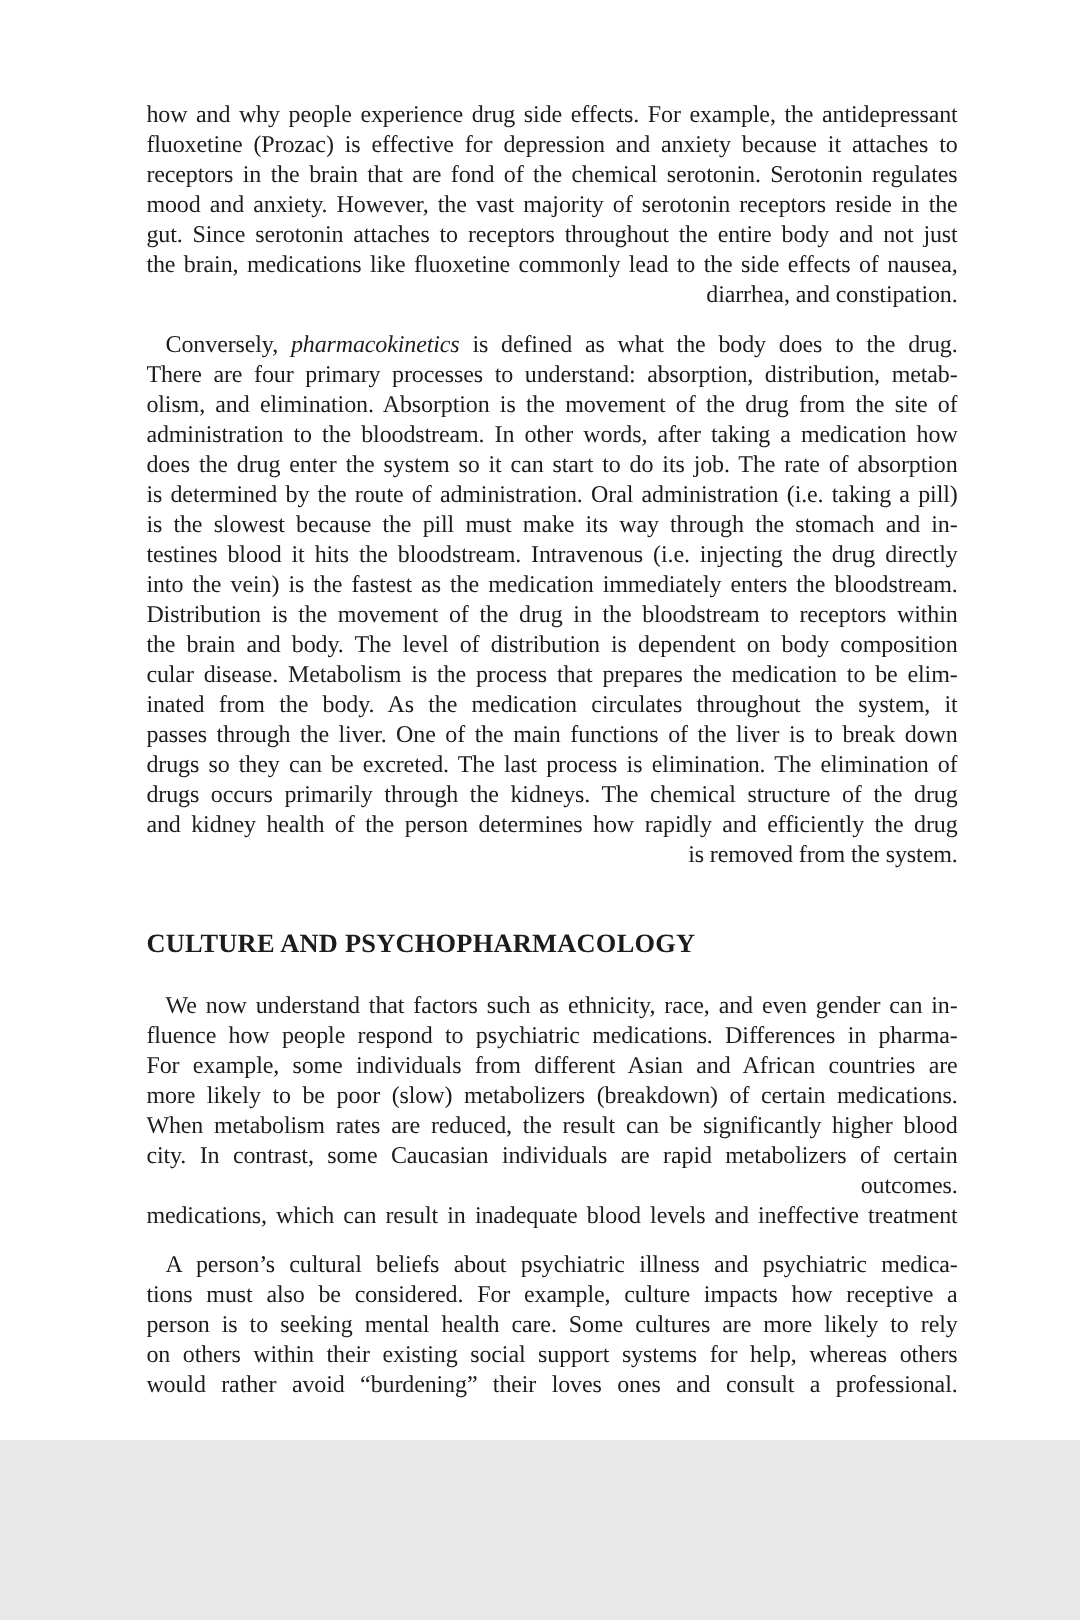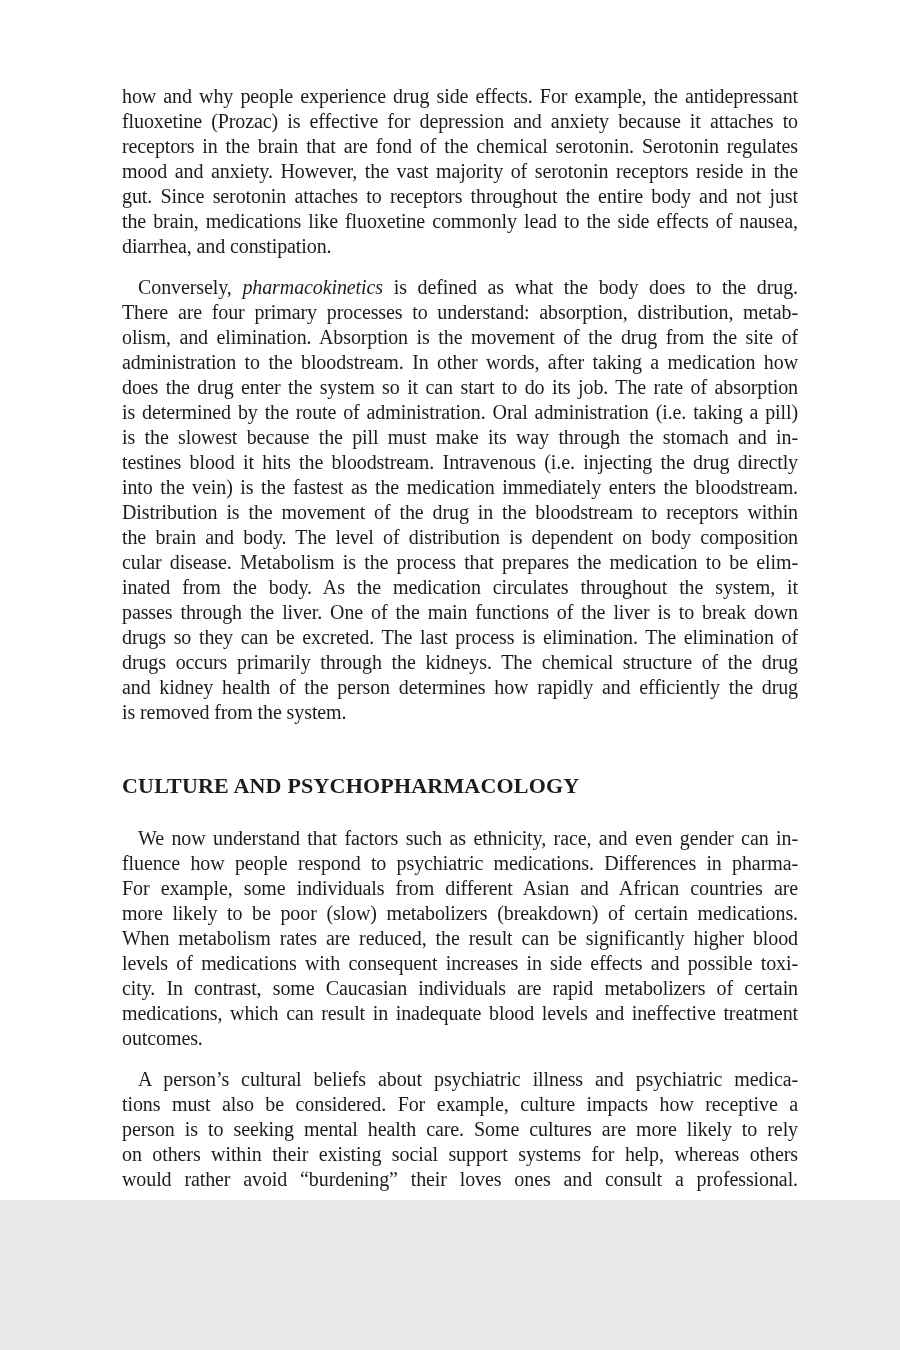--- a/index.html
+++ b/index.html
@@ -36,21 +36,21 @@
     white-space: normal;
   }
   
   .line::after {
     content: "";
     display: inline-block;
     width: 100%;
     height: 0;
   }
   .line.lastline {
-    text-align: left;
+    text-align: right;
   }
   .line.lastline::after {
     content: none;
   }
   .line.indent {
     text-indent: 16px;
     margin-top: 16px;
   }
   .heading {
     margin: 46px 0 25px 0;
@@ -104,24 +104,23 @@
         <div class="line"><span>and kidney health of the person determines how rapidly and efficiently the drug</span></div>
         <div class="line lastline"><span>is removed from the system.</span></div>
       </section>
     <h1 class="heading">CULTURE AND PSYCHOPHARMACOLOGY</h1>
     <section class="para">
         <div class="line indent"><span>We now understand that factors such as ethnicity, race, and even gender can in-</span></div>
         <div class="line"><span>fluence how people respond to psychiatric medications. Differences in pharma-</span></div>
         <div class="line"><span>For example, some individuals from different Asian and African countries are</span></div>
         <div class="line"><span>more likely to be poor (slow) metabolizers (breakdown) of certain medications.</span></div>
         <div class="line"><span>When metabolism rates are reduced, the result can be significantly higher blood</span></div>
-        <div class="line"><span>levels of medications with consequent increases in side effects and possible toxi-</span></div>
         <div class="line"><span>city. In contrast, some Caucasian individuals are rapid metabolizers of certain</span></div>
+        <div class="line lastline"><span>outcomes.</span></div>
         <div class="line"><span>medications, which can result in inadequate blood levels and ineffective treatment</span></div>
-        <div class="line lastline"><span>outcomes.</span></div>
       </section>
     <section class="para">
         <div class="line indent"><span>A person’s cultural beliefs about psychiatric illness and psychiatric medica-</span></div>
         <div class="line"><span>tions must also be considered. For example, culture impacts how receptive a</span></div>
         <div class="line"><span>person is to seeking mental health care. Some cultures are more likely to rely</span></div>
         <div class="line"><span>on others within their existing social support systems for help, whereas others</span></div>
         <div class="line"><span>would rather avoid “burdening” their loves ones and consult a professional.</span></div>
       </section>
   </main>
   <footer class="folio">

